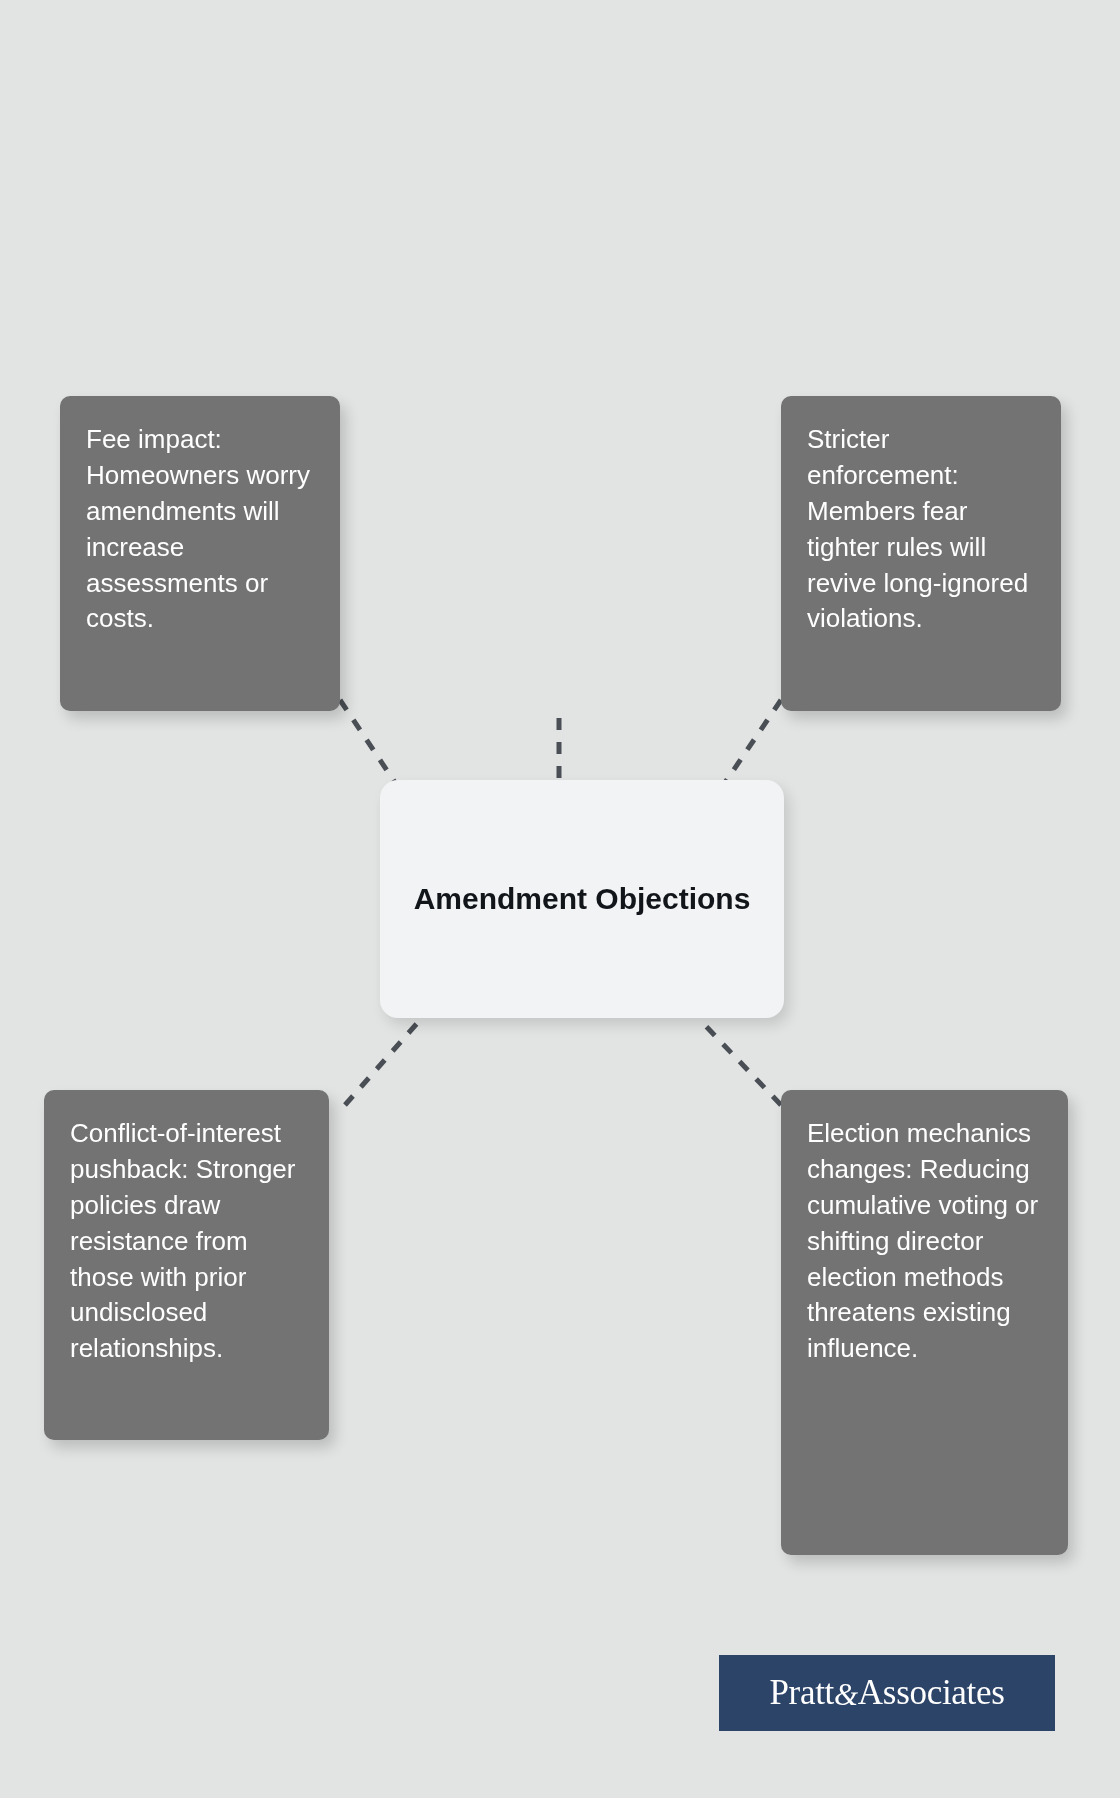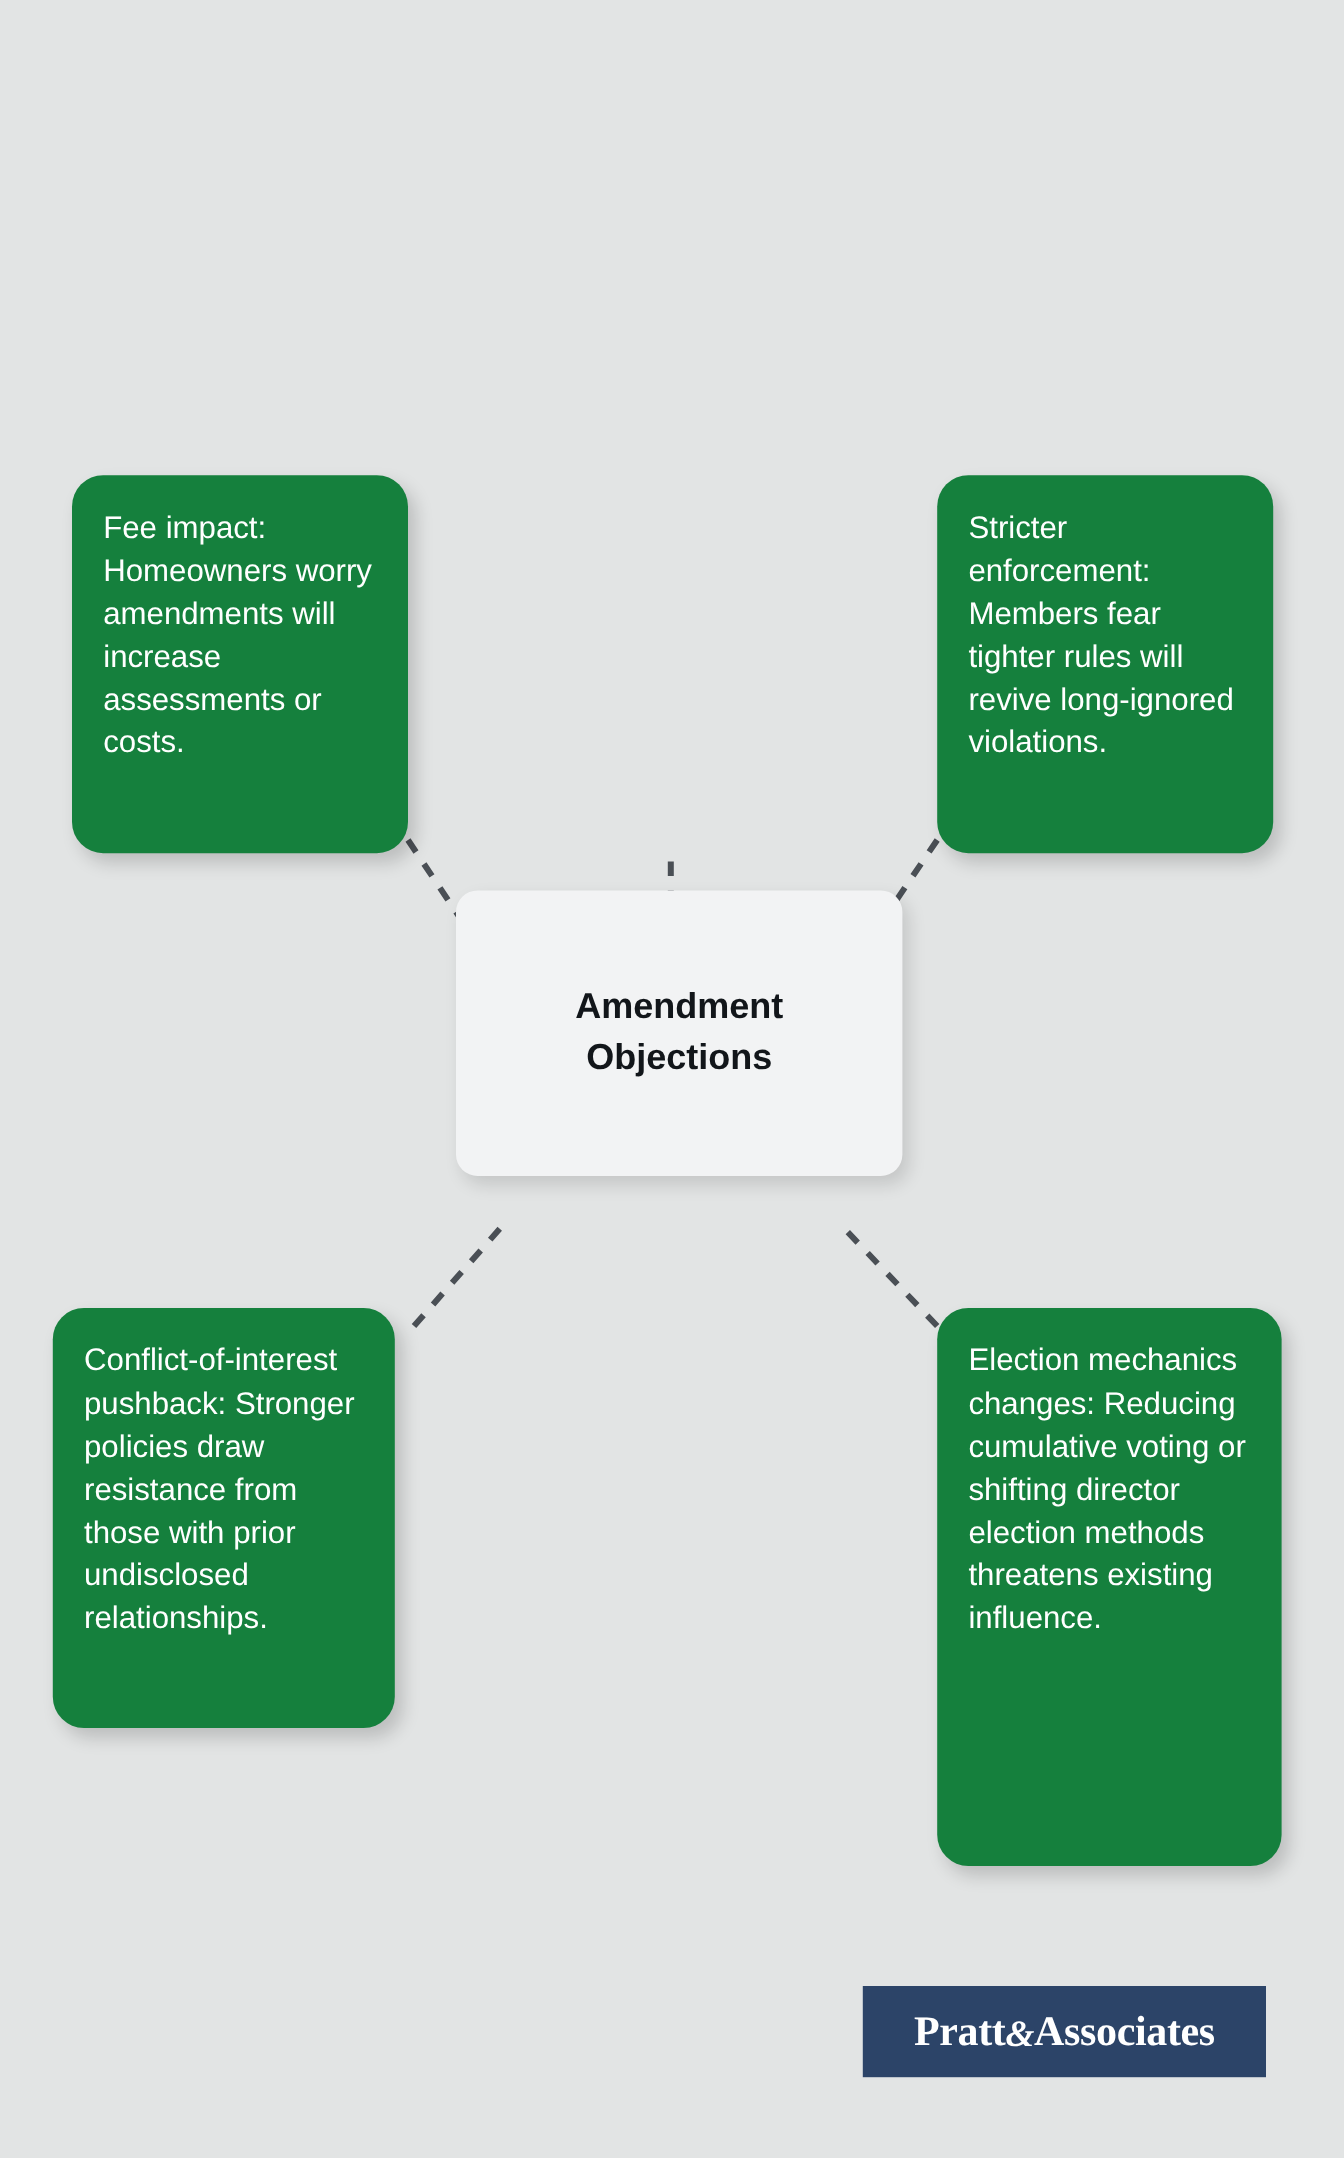--- a/index.html
+++ b/index.html
@@ -44,41 +44,41 @@
     top: 0;
     width: 1120px;
     height: 1798px;
     pointer-events: none;
   }
 
   
   .node {
     position: absolute;
     box-sizing: border-box;
-    background: #15803d;
-    border-radius: 26px;
+    background: #737373;
+    border-radius: 10px;
     color: #ffffff;
     font-size: 26px;
     line-height: 1.38;
     padding: 26px 26px 26px 26px;
     box-shadow: 6px 8px 14px rgba(0, 0, 0, 0.17);
   }
 
   #node-fee      { left: 60px;  top: 396px;  width: 280px; height: 315px; }
   #node-voting   { left: 417px; top: 396px;  width: 283px; height: 315px; }
   #node-stricter { left: 781px; top: 396px;  width: 280px; height: 315px; padding-left: 26px; }
   #node-conflict { left: 44px;  top: 1090px; width: 285px; height: 350px; }
   #node-election { left: 781px; top: 1090px; width: 287px; height: 465px; }
 
   
   #center-node {
     position: absolute;
     left: 380px;
-    top: 742px;
-    width: 372px;
+    top: 780px;
+    width: 404px;
     height: 238px;
     box-sizing: border-box;
     background: #f2f3f4;
     border-radius: 18px;
     box-shadow: 5px 7px 14px rgba(0, 0, 0, 0.13);
     display: flex;
     align-items: center;
     justify-content: center;
   }
   #center-label {
@@ -98,21 +98,21 @@
     width: 336px;
     height: 76px;
     background: #2c4468;
     display: flex;
     align-items: center;
     justify-content: center;
   }
   #logo-text {
     color: #ffffff;
     font-size: 35px;
-    font-weight: bold;
+    font-weight: normal;
     letter-spacing: -0.3px;
     font-family: "Liberation Serif", serif;
     white-space: nowrap;
   }
   #logo-amp {
     font-family: "Liberation Serif", serif;
     font-style: italic;
     font-size: 31px;
     position: relative;
     top: 1px;

